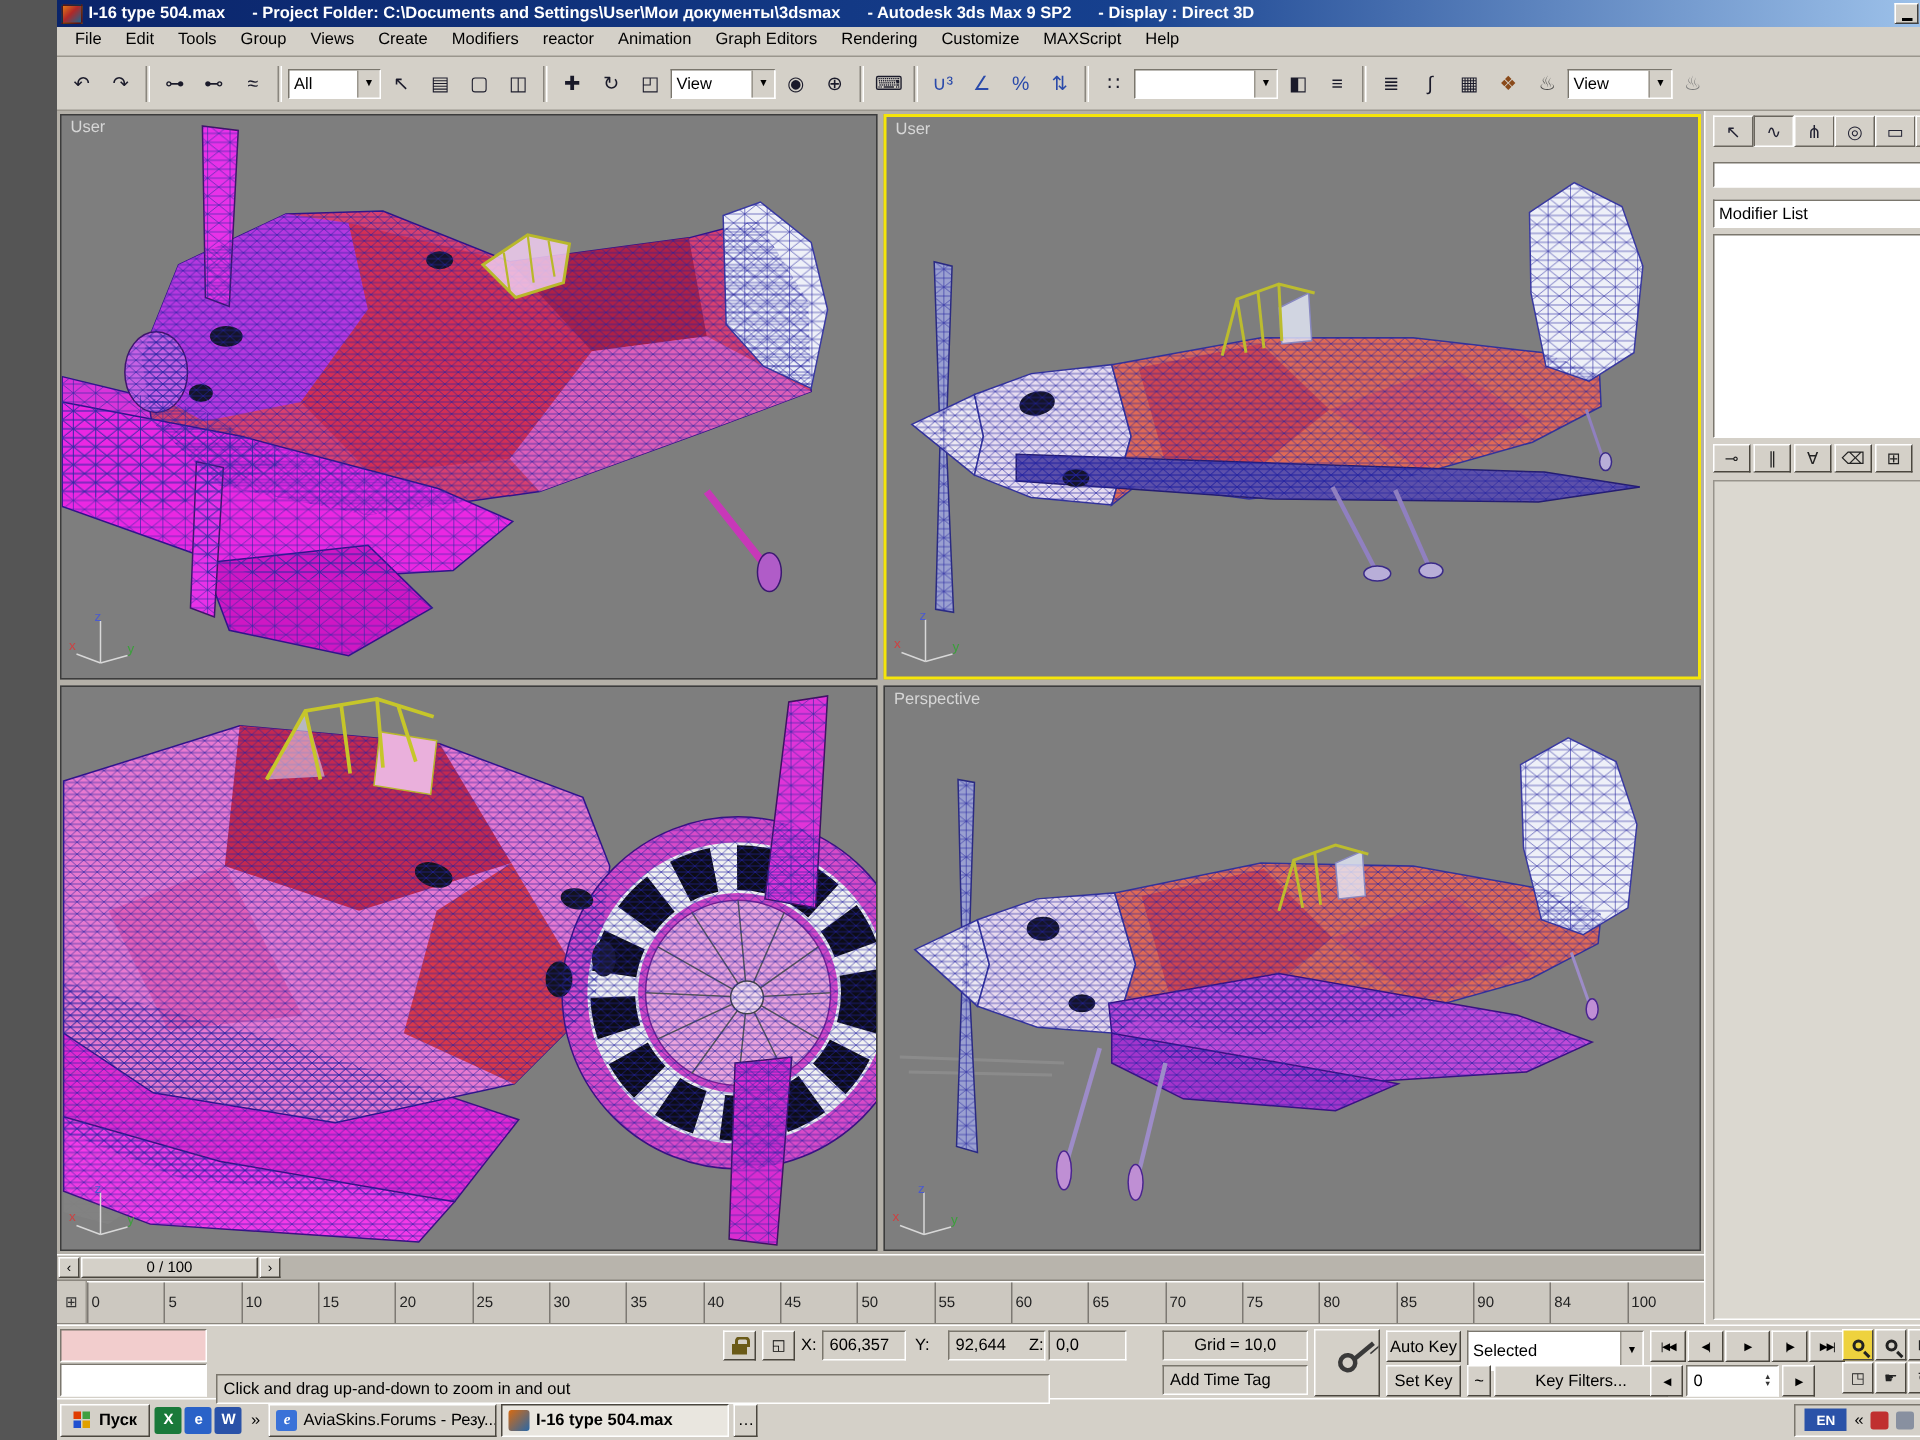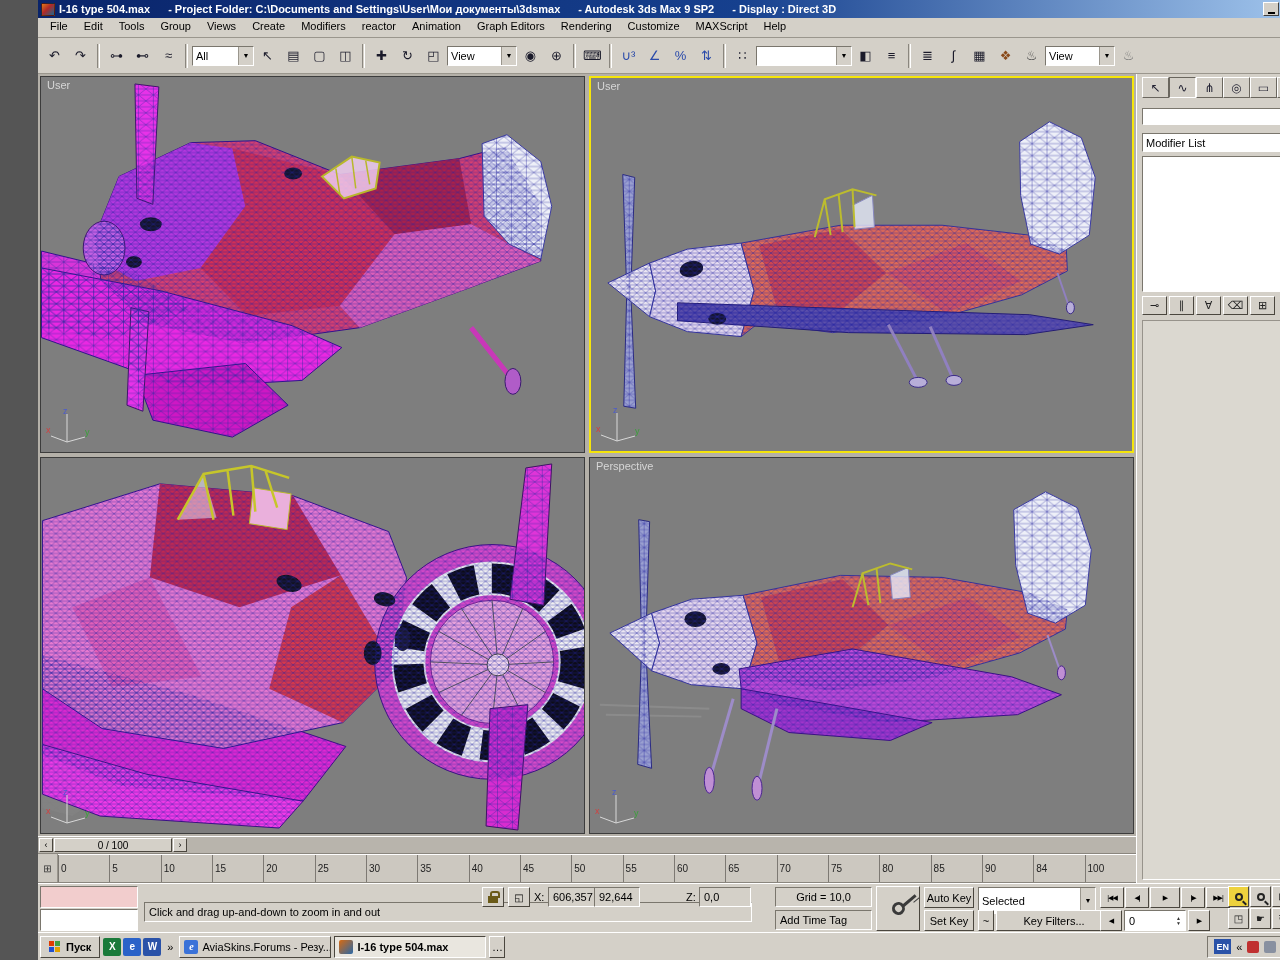--- a/index.html
+++ b/index.html
@@ -116,21 +116,21 @@
   .qlchev{width:12px;display:flex;align-items:center;justify-content:center;}
   .taskitem{width:152px;height:22px;display:flex;align-items:center;gap:4px;padding:0 4px;background:var(--panel);
             border:1px solid;border-color:#fff #4a463e #4a463e #fff;overflow:hidden;white-space:nowrap;}
   .taskitem.active{border-color:#4a463e #fff #fff #4a463e;background:#e9e6df;font-weight:bold;}
   .ticon{width:14px;height:14px;flex:none;border-radius:2px;display:flex;align-items:center;justify-content:center;
          color:#fff;font-size:10px;font-weight:bold;font-family:"Liberation Serif",serif;font-style:italic;}
   .overflowbtn{width:16px;height:22px;background:var(--panel);border:1px solid;border-color:#fff #4a463e #4a463e #fff;
                display:flex;align-items:center;justify-content:center;}
   .tray{margin-left:auto;height:22px;display:flex;align-items:center;gap:5px;padding:0 6px;border:1px solid;
         border-color:#7a766d #fff #fff #7a766d;}
-  .enbadge{width:17px;height:15px;background:#2a52a8;color:#fff;font-size:9px;font-weight:bold;display:flex;
+  .enbadge{width:28px;height:15px;background:#2a52a8;color:#fff;font-size:9px;font-weight:bold;display:flex;
            align-items:center;justify-content:center;}
   .trayic{width:12px;height:12px;border-radius:2px;}
 </style>
 </head>
 <body>
 
 <svg width="0" height="0" style="position:absolute" aria-hidden="true">
   <defs>
     <pattern id="mesh" width="15" height="12" patternUnits="userSpaceOnUse">
       <path d="M0 0H15M0 6H15M0 12H15M0 0L7.5 6L0 12M15 0L7.5 6L15 12M7.5 0V12" fill="none" stroke="#2a2aa0" stroke-width="0.55" opacity="0.75"></path>
@@ -601,31 +601,31 @@
             <span>⊞</span>
           </div>
         </div>
       <div class="cp-rollout"></div>
     </div>
   </div>
 
   <div class="statusbar">
     <div class="fld" style="left:2px;top:2px;width:98px;height:22px;background:#f2cdcd"></div>
     <div class="fld wht" style="left:2px;top:25px;width:98px;height:22px"></div>
-    <div class="fld" style="left:106px;top:18px;width:608px;height:20px">Click and drag up-and-down to zoom in and out</div>
+    <div class="fld" style="left:106px;top:32px;width:556px;height:20px">Click and drag up-and-down to zoom in and out</div>
     <div class="btn" style="left:444px;top:3px;width:22px;height:20px">
         <span class="lockicon"></span>
       </div>
     <div class="btn" style="left:470px;top:3px;width:22px;height:20px;font-size:10px">
         <span>◱</span>
       </div>
     <span class="coordlabel" style="left:496px;top:7px">X:</span>
     <div class="fld" style="left:510px;top:3px;width:56px;height:20px">606,357</div>
     <span class="coordlabel" style="left:572px;top:7px">Y:</span>
-    <div class="fld" style="left:556px;top:3px;width:46px;height:20px">92,644</div>
+    <div class="fld" style="left:594px;top:3px;width:65px;height:20px">92,644</div>
     <span class="coordlabel" style="left:648px;top:7px">Z:</span>
     <div class="fld" style="left:661px;top:3px;width:52px;height:20px">0,0</div>
     <div class="fld" style="left:737px;top:3px;width:97px;height:20px;justify-content:center">Grid = 10,0</div>
     <div class="fld" style="left:737px;top:26px;width:97px;height:20px">Add Time Tag</div>
     <div class="btn" style="left:838px;top:2px;width:44px;height:45px">
         <span class="keyicon"></span>
       </div>
     <div class="btn" style="left:886px;top:3px;width:50px;height:21px">Auto Key</div>
     <div class="btn" style="left:886px;top:26px;width:50px;height:21px">Set Key</div>
     <div class="fld wht" style="left:940px;top:3px;width:118px;height:27px;padding:0">

